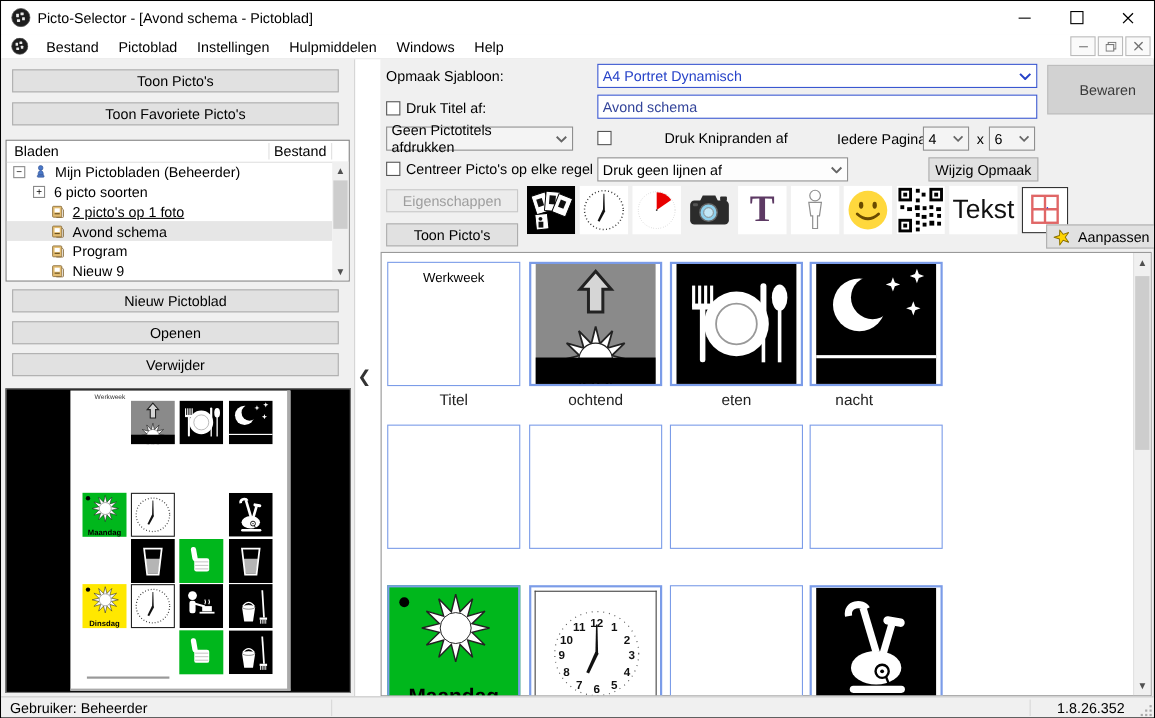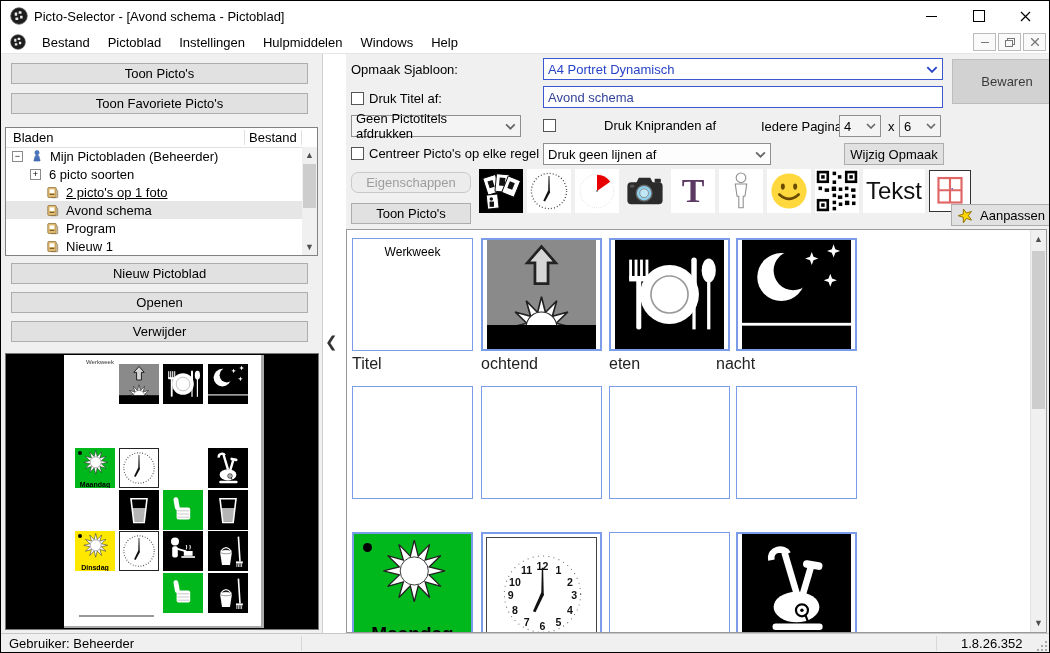--- a/index.html
+++ b/index.html
@@ -10,21 +10,21 @@
        font-size:13px;color:#000;box-sizing:border-box;cursor:default;}
   .btn.dis{background:#ececec;border-color:#c9c9c9;color:#9d9d9d;}
   .ck{width:13px;height:13px;background:#fff;border:1px solid #555;display:inline-block;box-sizing:border-box;flex:none;}
   .ckrow{display:flex;align-items:center;gap:5px;}
   .cmb{background:#fdfdfd;border:1px solid #8f8f8f;box-sizing:border-box;display:flex;align-items:center;
        padding:0 4px;font-size:13px;}
   .cmb .chev{margin-left:auto;}
   .bluecmb{border:1px solid #3a57d0;color:#2743c8;background:#fff;}
   .lbl{display:flex;align-items:center;}
   .cell{position:absolute;border:2px solid #7b9ce8;background:#fff;box-sizing:border-box;overflow:hidden;}
-  .celllabel{position:absolute;width:121px;font-size:16px;color:#222;}
+  .celllabel{position:absolute;width:121px;text-align:center;font-size:14px;color:#222;}
   .tr-row{height:18px;display:flex;align-items:center;font-size:13px;white-space:nowrap;}
   .exp{width:9px;height:9px;border:1px solid #8a8a8a;background:#fff;display:inline-flex;align-items:center;
        justify-content:center;font-size:9px;line-height:7px;box-sizing:content-box;flex:none;}
   .sb{background:#f0f0f0;}
   .sb .arr{position:absolute;left:0;width:100%;height:16px;display:flex;align-items:center;justify-content:center;color:#505050;font-size:9px;}
   .thumbv{position:absolute;left:1px;width:13px;background:#cdcdcd;}
   .icon44{width:44px;height:44px;flex:none;}
   .statxt{display:flex;align-items:center;height:100%;}
 </style>
 </head>
@@ -349,21 +349,21 @@
         <div class="tr-row">
           <svg width="13" height="13" style="margin-left:40px;">
               <use href="#sym-sheet"></use>
             </svg>
           <span style="margin-left:7px;">Program</span>
         </div>
         <div class="tr-row">
           <svg width="13" height="13" style="margin-left:40px;">
               <use href="#sym-sheet"></use>
             </svg>
-          <span style="margin-left:7px;">Nieuw 1</span>
+          <span style="margin-left:7px;">Nieuw 9</span>
         </div>
       </div>
       <div class="sb" style="position:absolute;right:0;top:19px;bottom:0;width:15px;">
         <div class="arr" style="top:0;">▲</div>
         <div class="thumbv" style="top:17px;height:44px;"></div>
         <div class="arr" style="bottom:0;">▼</div>
       </div>
     </div>
 
     <div class="btn abs" style="left:10px;top:209px;width:297px;height:21px;">
@@ -504,21 +504,21 @@
     <div class="cmb abs" style="left:197px;top:89px;width:228px;height:22px;">
       <span>Druk geen lijnen af</span>
       <svg class="chev" width="11" height="7" style="color:#666">
           <use href="#sym-chev"></use>
         </svg>
     </div>
     <div class="btn abs" style="left:498px;top:89px;width:100px;height:22px;">
         <span>Wijzig Opmaak</span>
       </div>
 
-    <div class="btn dis abs" style="left:5px;top:118px;width:120px;height:21px;border-radius:7px;">
+    <div class="btn dis abs" style="left:5px;top:118px;width:120px;height:21px;">
         <span>Eigenschappen</span>
       </div>
     <div class="btn abs" style="left:5px;top:149px;width:120px;height:21px;">
         <span>Toon Picto's</span>
       </div>
 
     <div class="abs" style="left:133px;top:114px;height:46px;display:flex;align-items:center;gap:4px;">
       <svg class="icon44">
           <use href="#sym-cards"></use>
         </svg>

